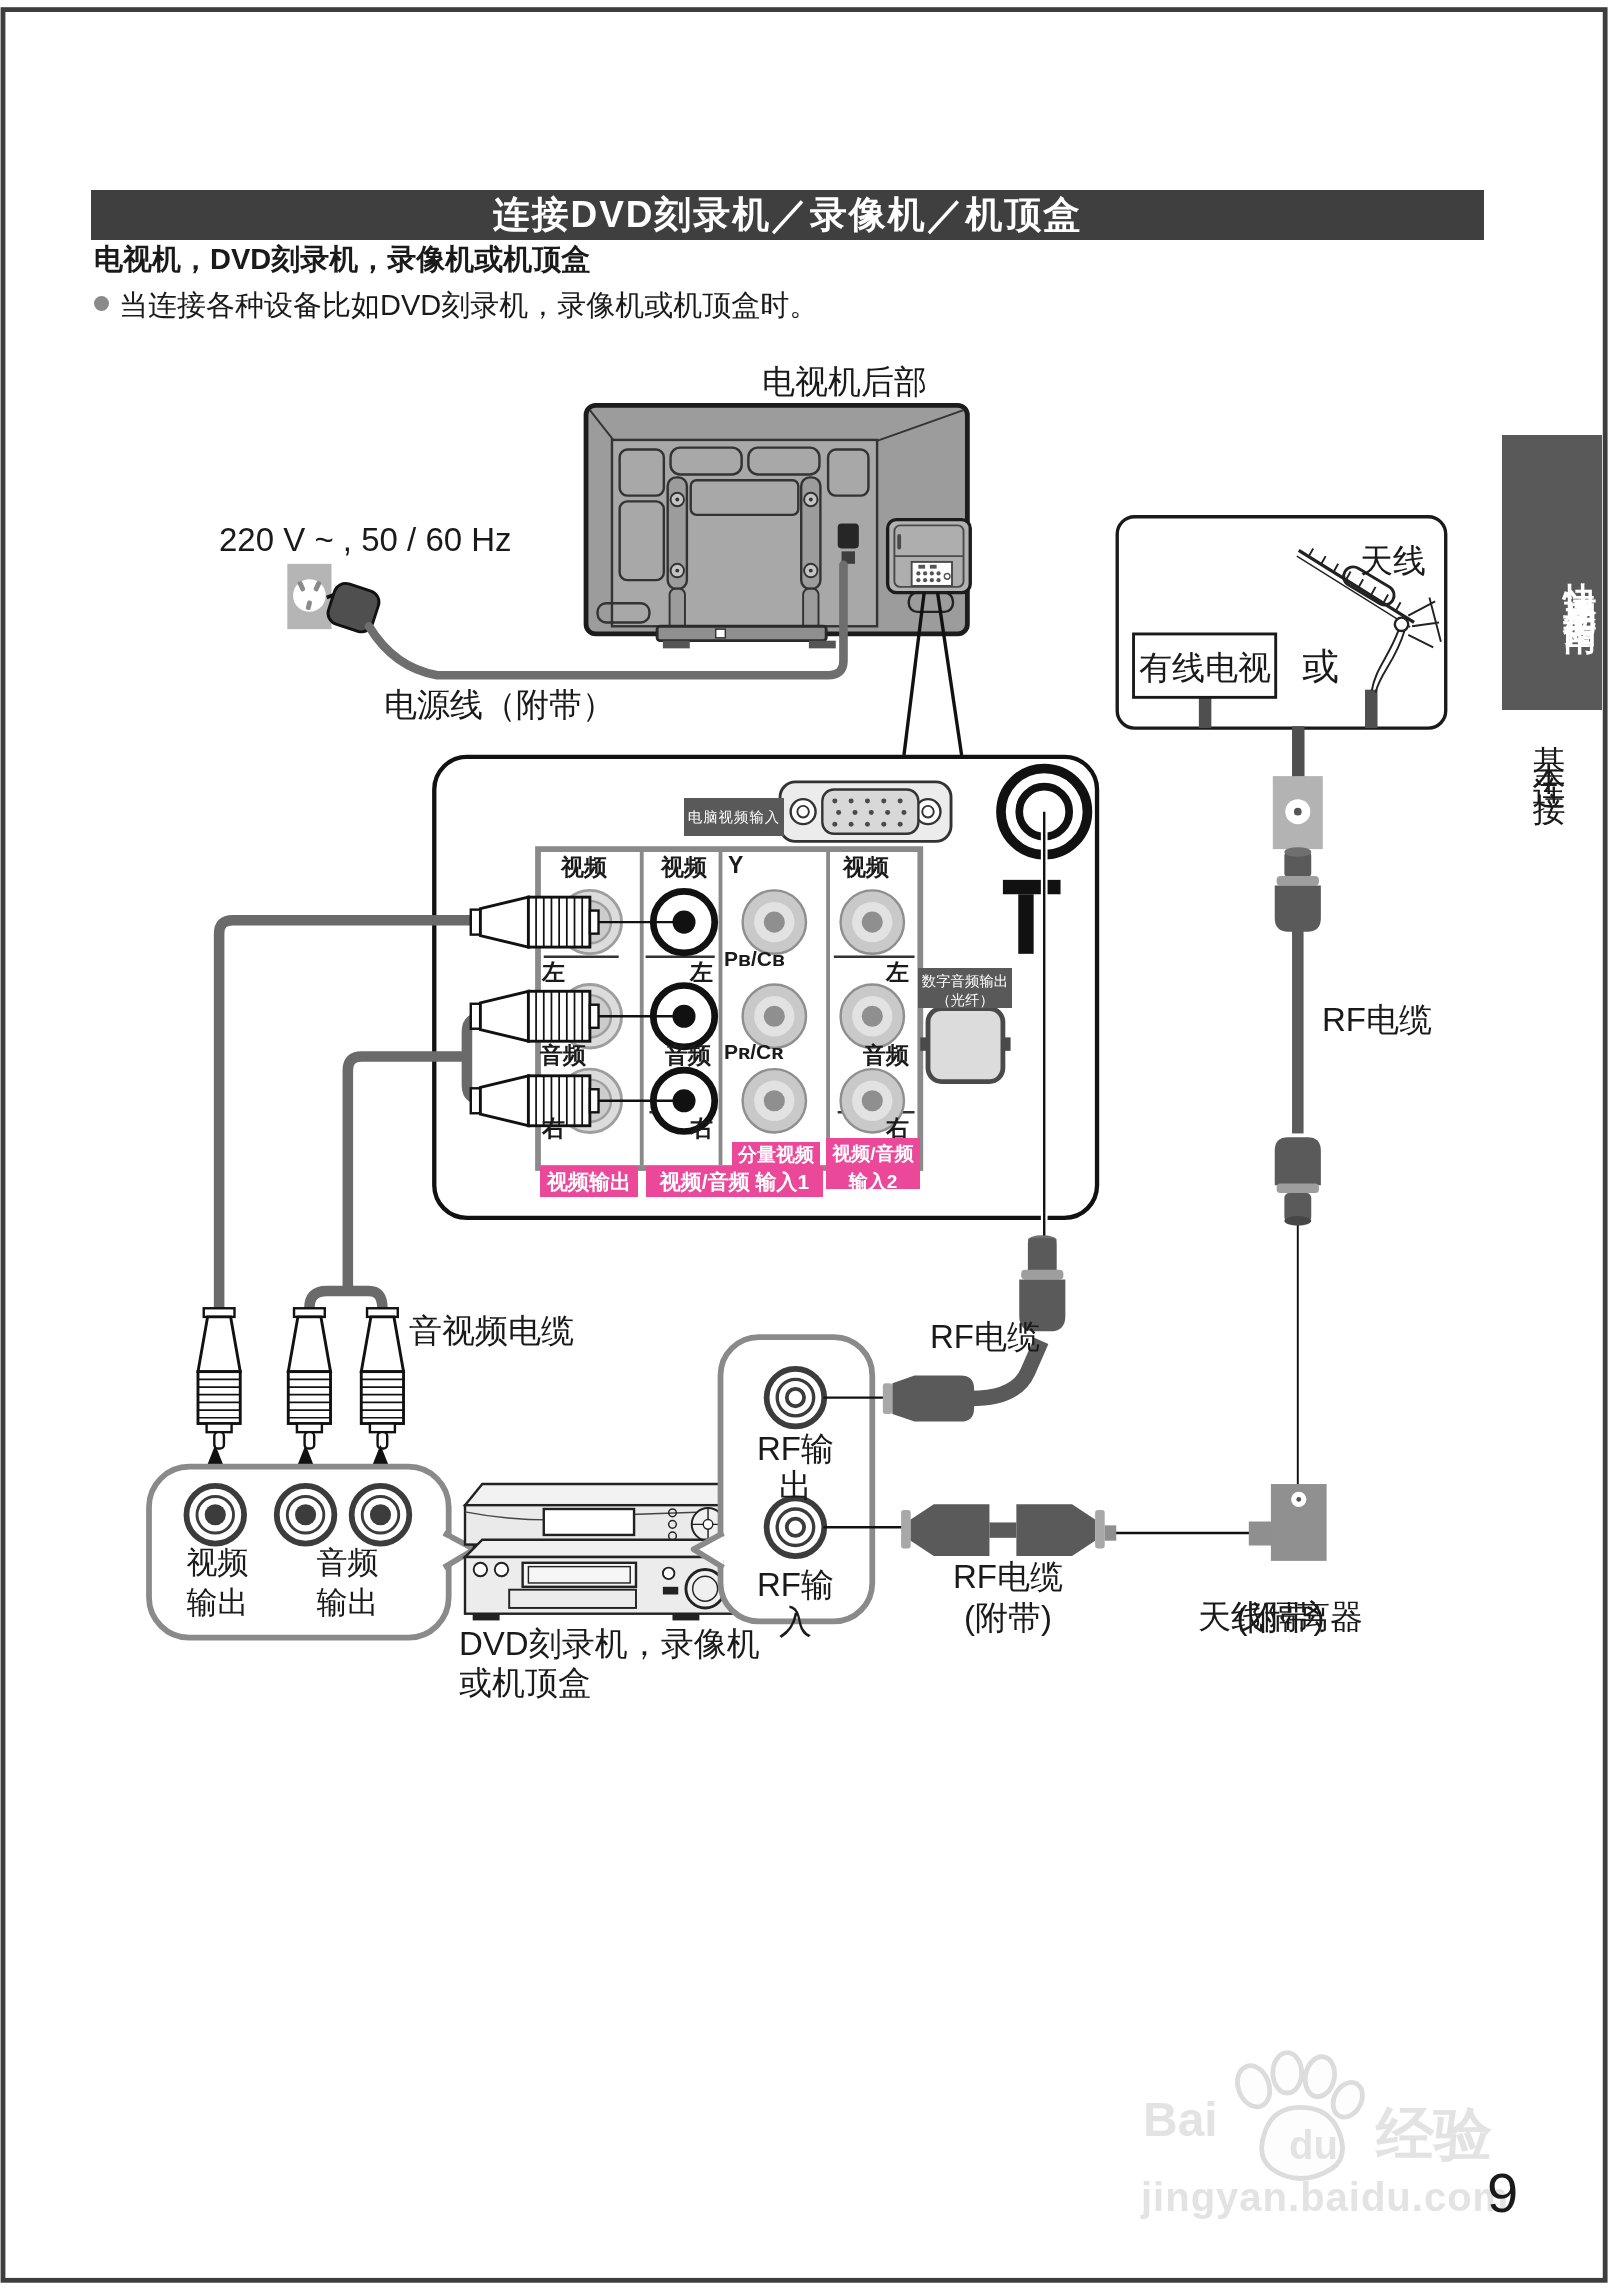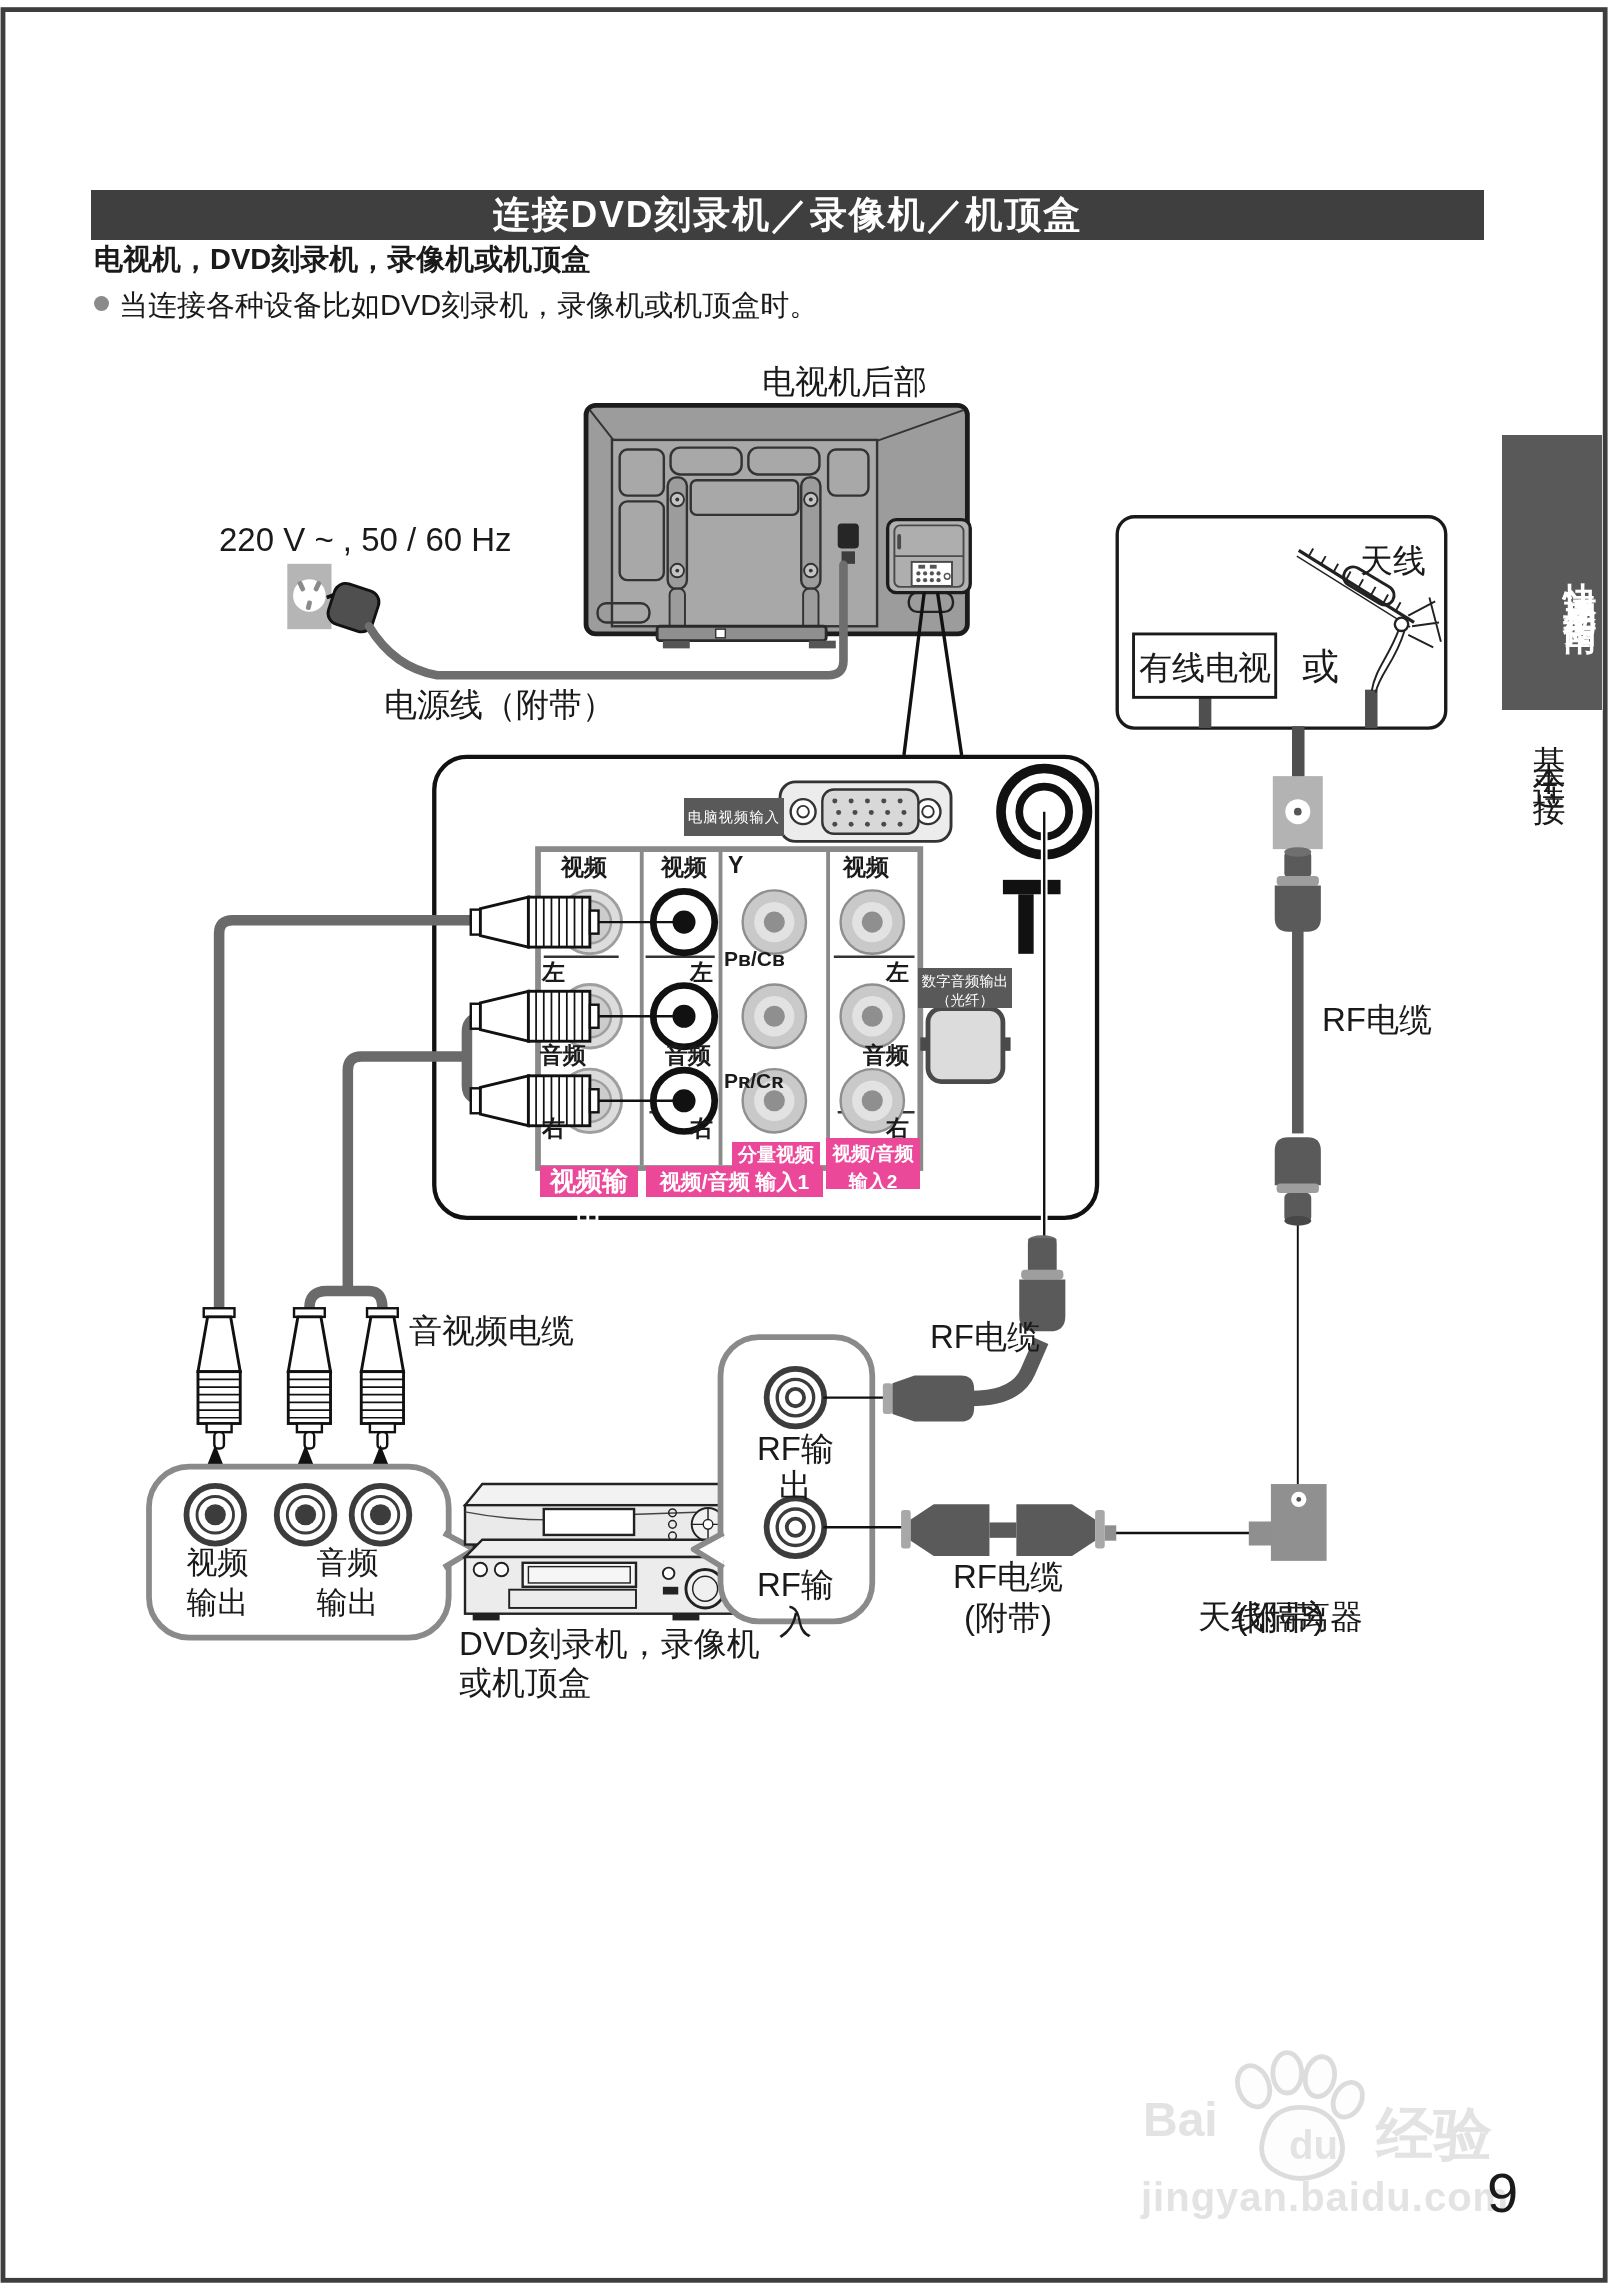--- a/index.html
+++ b/index.html
@@ -377,26 +377,26 @@
 <div class="abs t24" style="left:561px;top:855px;">视频</div>
 <div class="abs t24" style="left:542px;top:960px;">左</div>
 <div class="abs t24" style="left:540px;top:1043px;">音频</div>
 <div class="abs t24" style="left:542px;top:1116px;">右</div>
 <div class="abs t24" style="left:661px;top:855px;">视频</div>
 <div class="abs t24" style="left:690px;top:960px;">左</div>
 <div class="abs t24" style="left:665px;top:1043px;">音频</div>
 <div class="abs t24" style="left:690px;top:1116px;">右</div>
 <div class="abs t24" style="left:728px;top:853px;">Y</div>
 <div class="abs t22" style="left:724px;top:947px;">Pʙ/Cʙ</div>
-<div class="abs t22" style="left:724px;top:1040px;margin-top:29px;">Pʀ/Cʀ</div>
+<div class="abs t22" style="left:724px;top:1040px;">Pʀ/Cʀ</div>
 <div class="abs t24" style="left:843px;top:855px;">视频</div>
 <div class="abs t24" style="left:886px;top:960px;">左</div>
 <div class="abs t24" style="left:863px;top:1043px;">音频</div>
 <div class="abs t24" style="left:886px;top:1116px;">右</div>
-<div class="abs bar" style="left:540px;top:1166px;width:98px;height:31px;font-size:26px;line-height:31px;">视频输出</div>
+<div class="abs bar" style="left:540px;top:1166px;width:98px;height:31px;font-size:21px;line-height:31px;">视频输出</div>
 <div class="abs bar" style="left:646px;top:1166px;width:177px;height:31px;font-size:21px;line-height:31px;">视频/音频 输入1</div>
 <div class="abs bar" style="left:732px;top:1142px;width:88px;height:25px;font-size:19px;line-height:25px;">分量视频</div>
 <div class="abs bar" style="left:826px;top:1138px;width:94px;height:51px;font-size:19px;line-height:28px;padding-top:1.9px;box-sizing:border-box;">
   <div>视频/音频</div>
   <div>输入2</div>
 </div>
 <div class="abs whitebox" style="left:918px;top:968px;width:94px;height:40px;font-size:14.4px;line-height:19px;padding-top:4px;box-sizing:border-box;">
   <div>数字音频输出</div>
   <div>（光纤）</div>
 </div>

